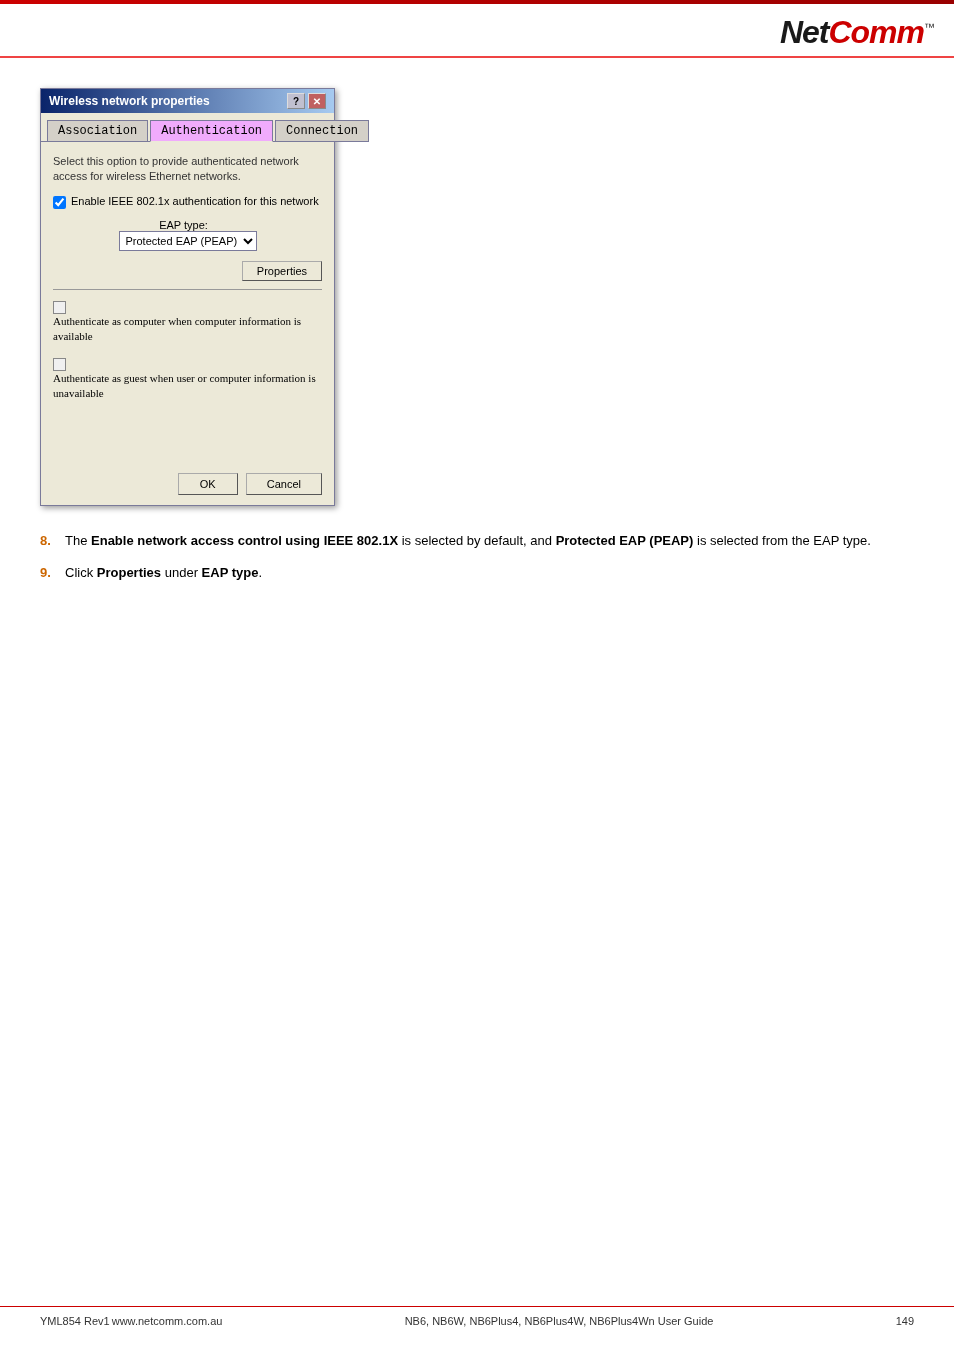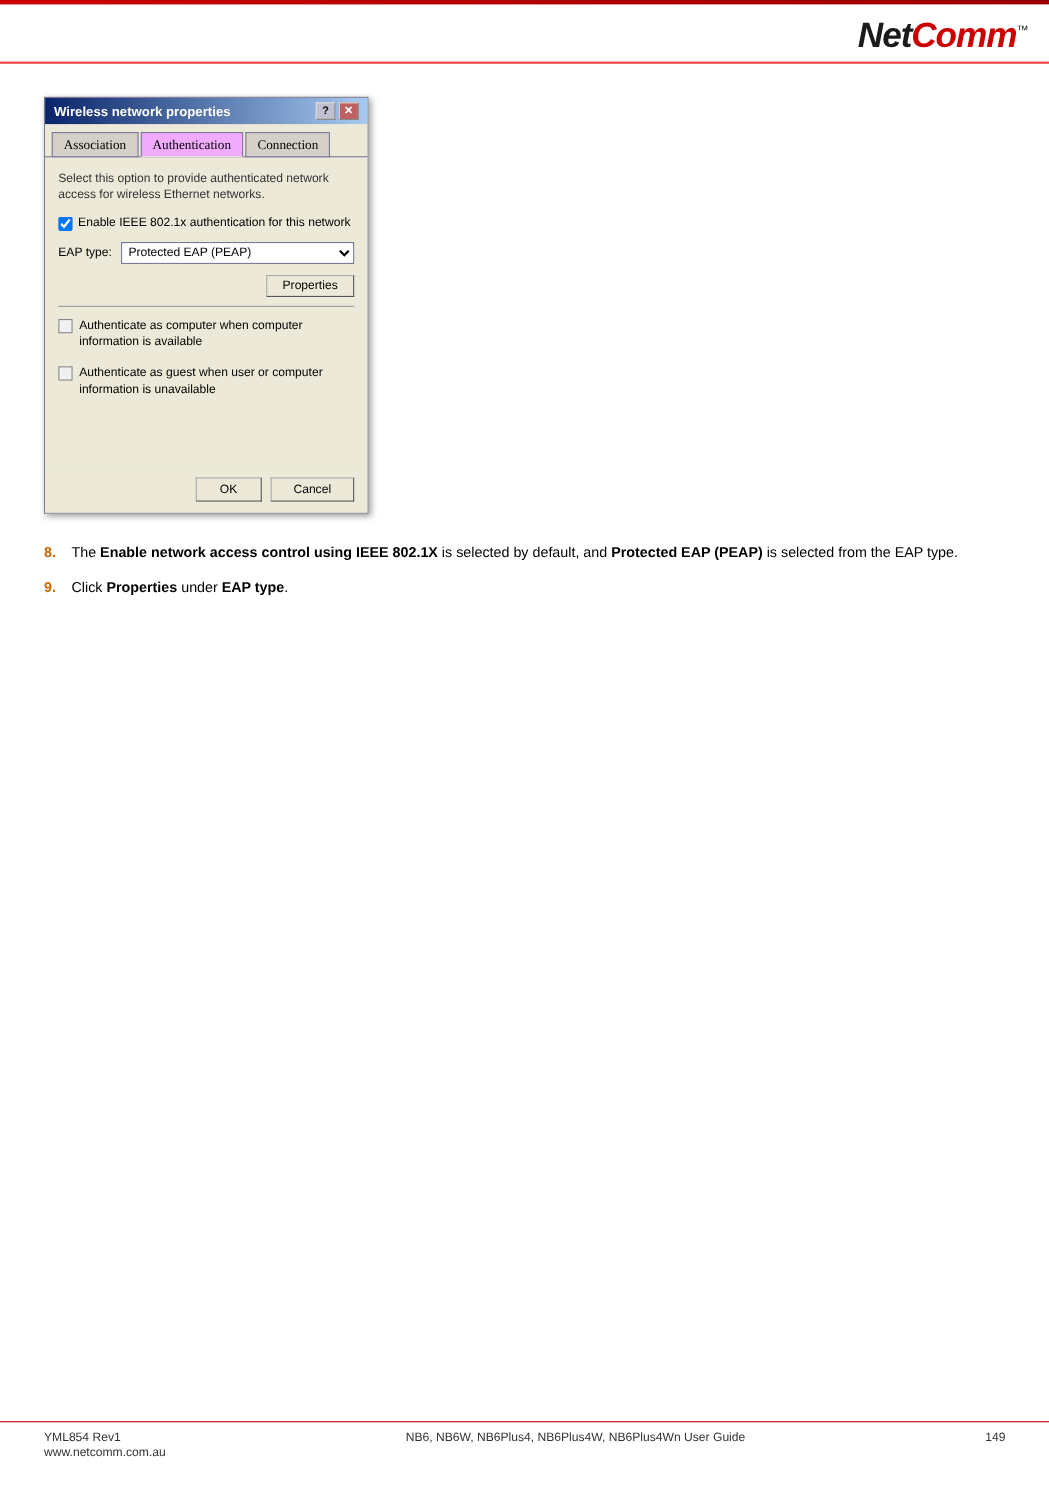--- a/index.html
+++ b/index.html
@@ -105,21 +105,21 @@
       background: #ece9d8;
     }
 
     .tab {
       padding: 3px 10px;
       border: 1px solid #7a7a9a;
       background: #d4d0c8;
       margin-right: 2px;
       cursor: pointer;
       font-size: 12px;
-      font-family: Liberation Serif, serif;
+      font-family: Liberation Mono, monospace;
       position: relative;
       bottom: -1px;
     }
 
     .tab.active {
       background: #f0abfc;
       border-bottom: 1px solid #ece9d8;
       z-index: 1;
     }
 
@@ -150,20 +150,21 @@
       margin-right: 5px;
       margin-top: 1px;
     }
 
     .eap-row {
       display: flex;
       align-items: center;
       margin-bottom: 10px;
       font-size: 11px;
       font-family: 'Tahoma', Arial, sans-serif;
+      flex-direction: column;
     }
 
     .eap-label {
       margin-right: 8px;
       white-space: nowrap;
     }
 
     .eap-select {
       flex: 1;
       font-size: 11px;
@@ -192,22 +193,23 @@
       border: none;
       border-top: 1px solid #999;
       margin: 4px 0 10px 0;
     }
 
     .auth-option {
       display: flex;
       align-items: flex-start;
       margin-bottom: 12px;
       font-size: 11px;
-      font-family: Liberation Sans, sans-serif;
+      font-family: Liberation Serif, serif;
       line-height: 1.4;
+      flex-direction: column;
     }
 
     .auth-checkbox {
       width: 13px;
       height: 13px;
       border: 1px solid #888;
       background: #f0f0f0;
       margin-right: 6px;
       margin-top: 1px;
       flex-shrink: 0;
@@ -270,21 +272,21 @@
       border-top: 1px solid #cc0000;
       display: flex;
       justify-content: space-between;
       align-items: flex-start;
       font-size: 11px;
       color: #333;
     }
 
     .footer-left {
       display: flex;
-      flex-direction: column;
+      flex-direction: row;
       gap: 2px;
     }
 
     .footer-right {
       text-align: center;
     }
 
     .footer-right-right {
       text-align: right;
     }

